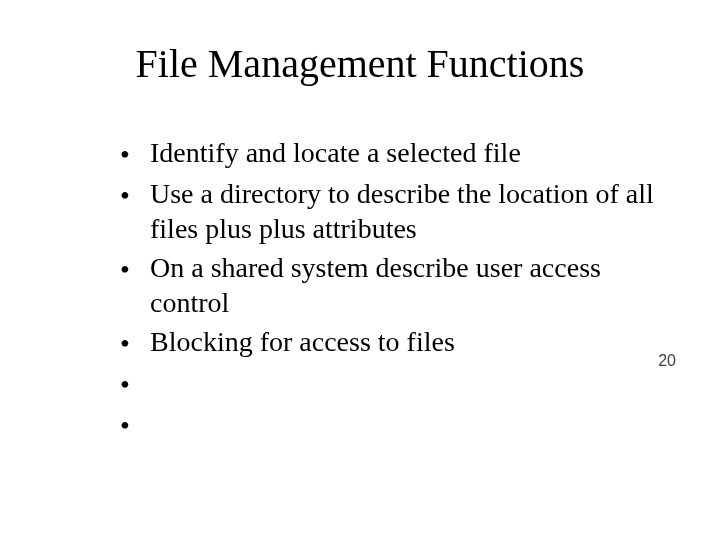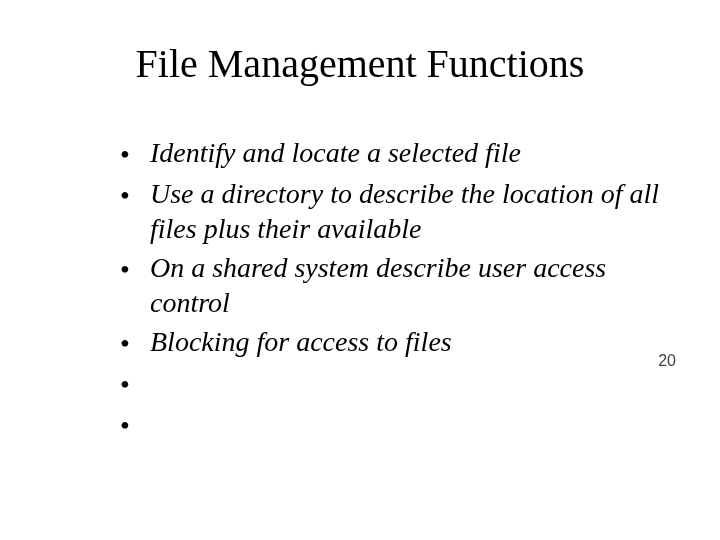--- a/index.html
+++ b/index.html
@@ -42,21 +42,20 @@
     margin-bottom: 4px;
   }
   .dot {
     width: 30px;
     flex: 0 0 30px;
     text-align: left;
     padding-top: 2px;
   }
   .bullet-text {
     flex: 1;
-    font-style: italic;
   }
   .page-number {
     position: absolute;
     bottom: 26px;
     right: 44px;
     font-size: 16px;
     color: #404040;
     font-family: Arial, Helvetica, sans-serif;
   }
 </style>
@@ -67,21 +66,21 @@
 
   <div class="title">File Management Functions</div>
 
   <div class="body">
     <div class="bullet-row">
       <span class="dot">•</span>
       <span class="bullet-text">Identify and locate a selected file</span>
     </div>
     <div class="bullet-row">
       <span class="dot">•</span>
-      <span class="bullet-text">Use a directory to describe the location of all files plus their available</span>
+      <span class="bullet-text">Use a directory to describe the location of all files plus plus attributes</span>
     </div>
     <div class="bullet-row">
       <span class="dot">•</span>
       <span class="bullet-text">On a shared system describe user access control</span>
     </div>
     <div class="bullet-row">
       <span class="dot">•</span>
       <span class="bullet-text">Blocking for access to files</span>
     </div>
     <div class="bullet-row">

